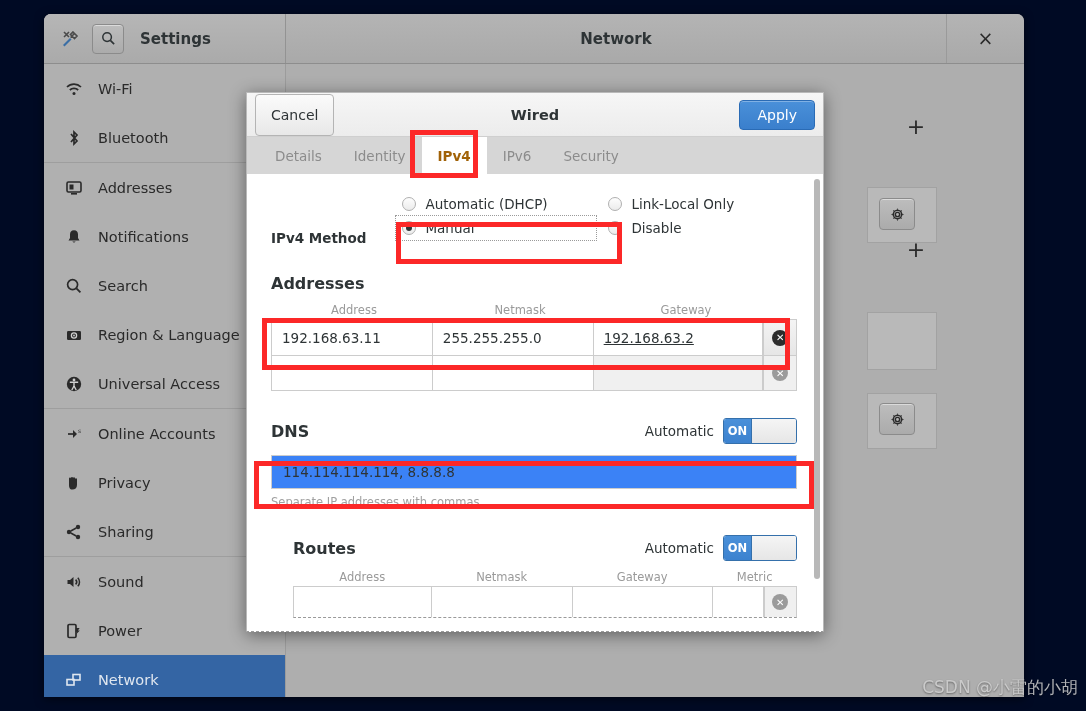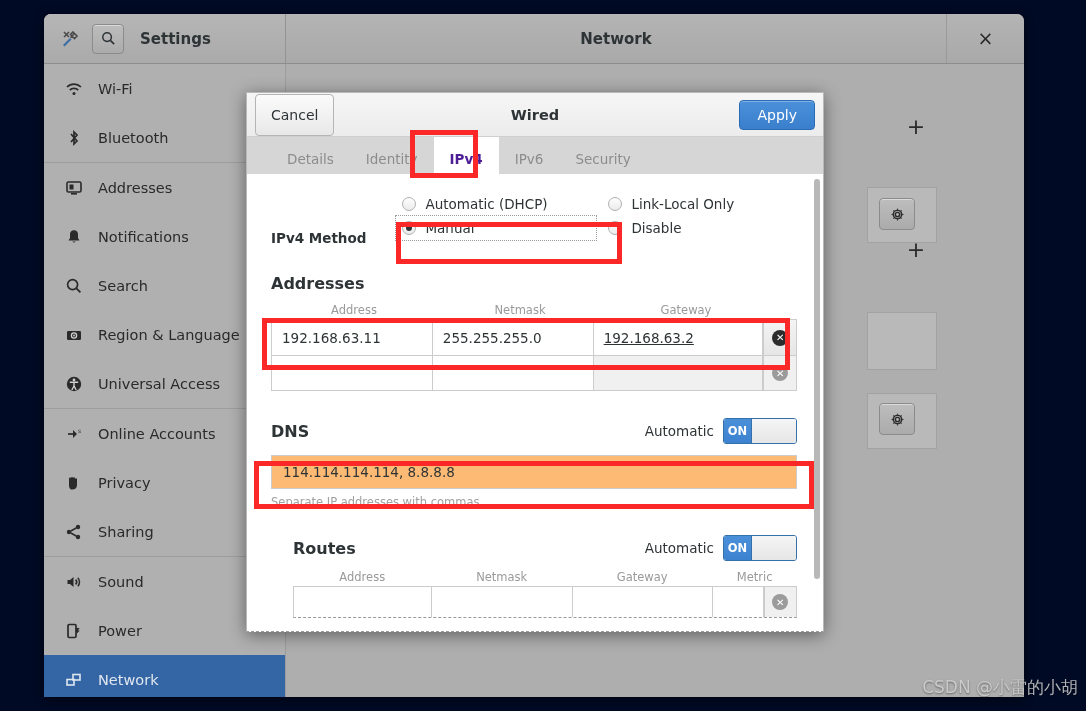--- a/index.html
+++ b/index.html
@@ -101,28 +101,28 @@
     position: absolute; left: 0; right: 0; text-align: center;
     font-size: 14.5px; font-weight: 700; color: #2e3436; pointer-events: none;
   }
   .btn-apply {
     margin-left: auto; height: 30px; padding: 0 17px; border: 1px solid #2a6bb5; border-radius: 4px;
     background: linear-gradient(#4a90d9,#3a7fcc); color: #fff; font-size: 14px;
     display: flex; align-items: center; position: relative; z-index: 2;
     box-shadow: inset 0 1px 0 rgba(255,255,255,.3);
   }
   .dlg-tabs {
-    height: 44px; background: #d6d6d6; border-bottom: 1px solid #15803d;
-    display: flex; align-items: stretch; padding-left: 24px; position: relative;
+    height: 44px; background: #d6d6d6; border-bottom: 6px solid #15803d;
+    display: flex; align-items: stretch; padding-left: 12px; position: relative;
   }
   .dlg-tab {
     padding: 0 16px; display: flex; align-items: center;
     font-size: 13.5px; color: #8c8c8c;
   }
-  .dlg-tab.active { background: #ffffff; color: #4c1d95; font-weight: 700; }
+  .dlg-tab.active { background: #ffffff; color: #a16207; font-weight: 700; }
 
   .dlg-body { position: absolute; left:0; right:0; top: 81px; bottom: 0; background: #fff; overflow: hidden; }
   .dlg-inner { padding: 22px 26px 0 24px; }
 
   .row-method { display: flex; align-items: flex-start; }
   .lbl-strong { font-size: 13.5px; font-weight: 700; color: #2e3436; }
   .radio-grid { margin-left: 36px; display: grid; grid-template-columns: 206px auto; gap: 8px 0; }
   .radio-opt { display: flex; align-items: center; gap: 9px; font-size: 13.5px; color: #2e3436; }
   .radio-opt.focused { border: 1px dotted #9a9a9a; padding: 4px 6px; margin: -5px -7px; width: 202px; }
   .radio {
@@ -160,21 +160,21 @@
     width: 74px; height: 26px; border: 1px solid #3570ab; border-radius: 3px;
     display: flex; overflow: hidden;
   }
   .toggle .on-part {
     flex: 1; background: linear-gradient(#4a90d9,#3c82cf); color: #fff; font-size: 11.5px;
     display: flex; align-items: center; justify-content: center; font-weight: 600;
   }
   .toggle .knob { width: 45px; background: linear-gradient(#f5f5f5,#e6e6e6); border-left: 1px solid #3570ab; }
 
   .dns-input {
-    height: 34px; border: 1px solid #cccccc; background: #fdba74;
+    height: 34px; border: 1px solid #cccccc; background: #3b82f6;
     display: flex; align-items: center; padding: 0 11px;
     font-size: 13.5px; color: #2e3436;
   }
   .hint { font-size: 11.5px; color: #a0a0a0; margin-top: 6px; }
 
   .routes-table { border: 1px solid #cccccc; border-bottom: 1px dashed #9a9a9a; }
   .routes-row { display: flex; height: 30px; }
 
   .scrollbar {
     position: absolute; right: 2px; top: 86px; width: 8px; height: 440px;

